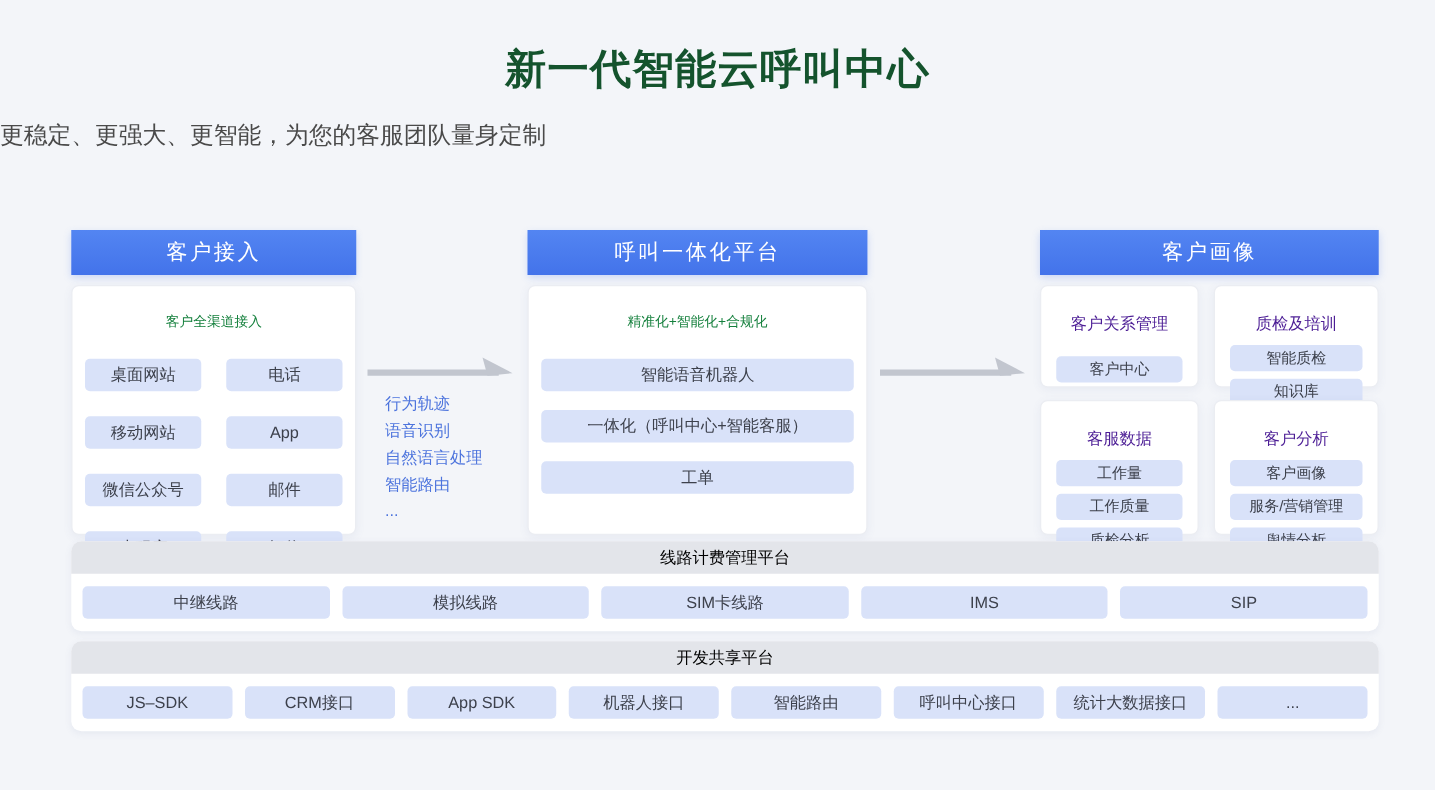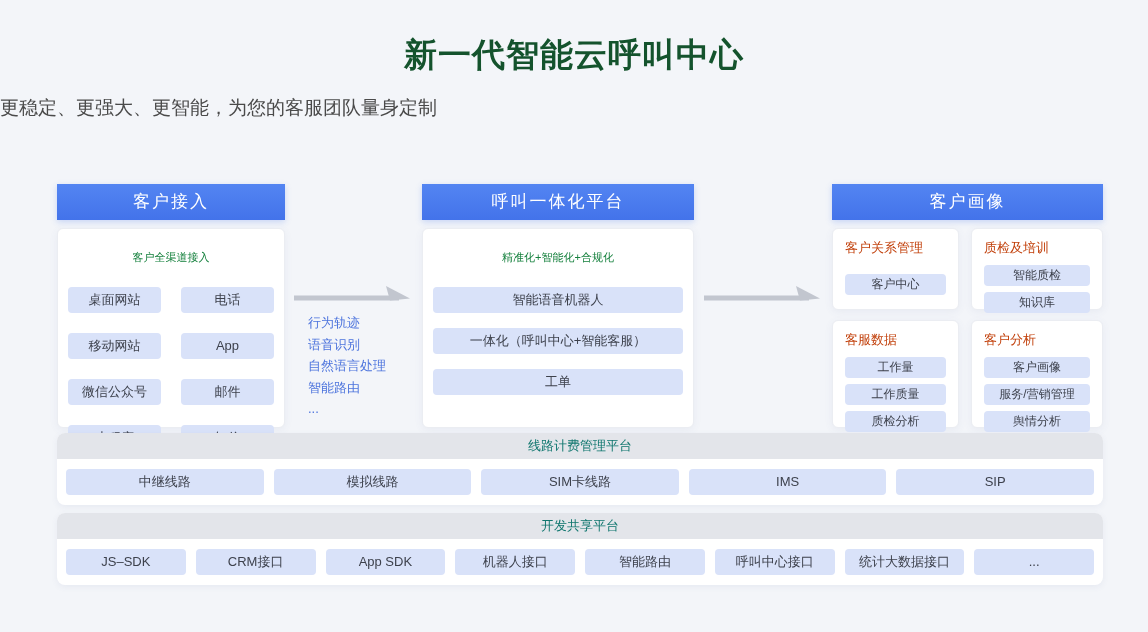--- a/index.html
+++ b/index.html
@@ -66,21 +66,21 @@
   .portrait-grid{
     margin-top:8px;display:grid;
     grid-template-columns:127px 132px;grid-template-rows:82px 108px;
     column-gap:12px;row-gap:10px;
   }
   .sub-card{
     background:#ffffff;border:1px solid #ebedf2;border-radius:6px;
     box-sizing:border-box;padding:0 12px;
     box-shadow:0 2px 8px rgba(88,106,155,.07);
   }
-  .sub-title{margin-top:10px;text-align:left;color:#c2410c;font-size:13px;}
+  .sub-title{margin-top:21px;text-align:center;color:#4c1d95;font-size:13px;}
   .sub-items{margin-top:8px;display:flex;flex-direction:column;gap:6px;}
   .portrait-grid > .sub-card:first-child .sub-items{margin-top:17px;}
   .sub-items .chip{height:21px;line-height:21px;font-size:12px;}
 
   
   .flow{position:absolute;top:283px;width:124px;}
   .flow1{left:291px;}
   .flow2{left:701px;}
   .arrow-svg{display:block;}
   .flow-list{margin-top:7px;padding-left:17px;}
@@ -91,21 +91,21 @@
     position:absolute;left:57px;top:433px;width:1046px;
     display:flex;flex-direction:column;gap:8px;
   }
   .bar{
     background:#ffffff;border-radius:8px;
     box-shadow:0 2px 6px rgba(88,106,155,.08);
   }
   .bar-title{
     height:26px;line-height:26px;background:#e3e5ea;
     border-radius:8px 8px 0 0;text-align:center;
-    font-size:13px;color:#0f766e;
+    font-size:13px;color:#000000;
   }
   .bar-items{display:flex;gap:10px;padding:10px 9px;}
   .bar-items .chip{flex:1;}
 </style>
 </head>
 <body>
 
 <div class="stage">
 
   <div class="hero-title">新一代智能云呼叫中心</div>

